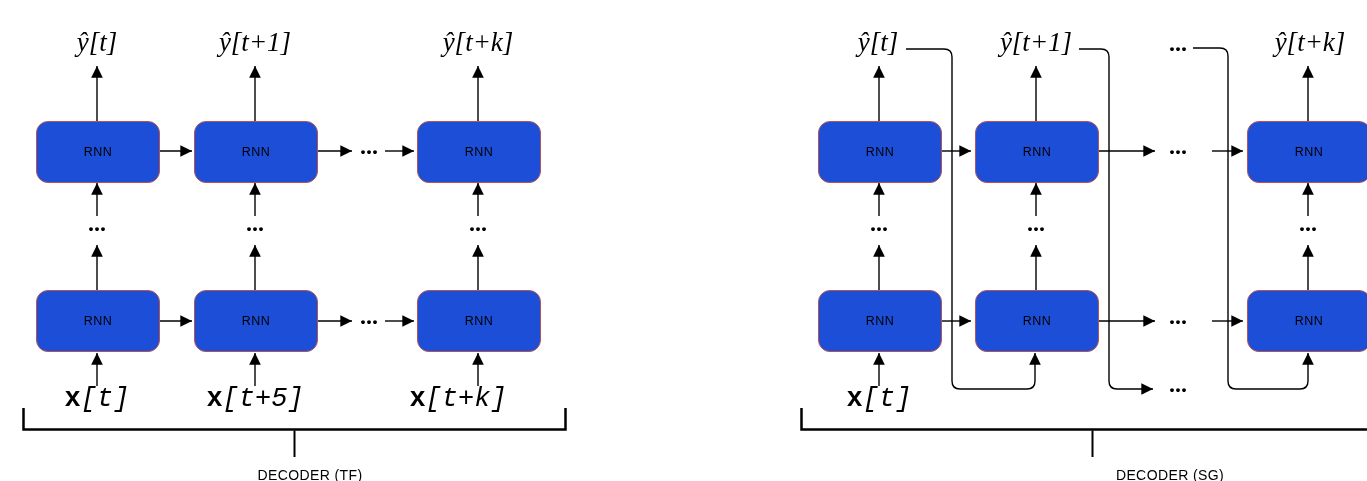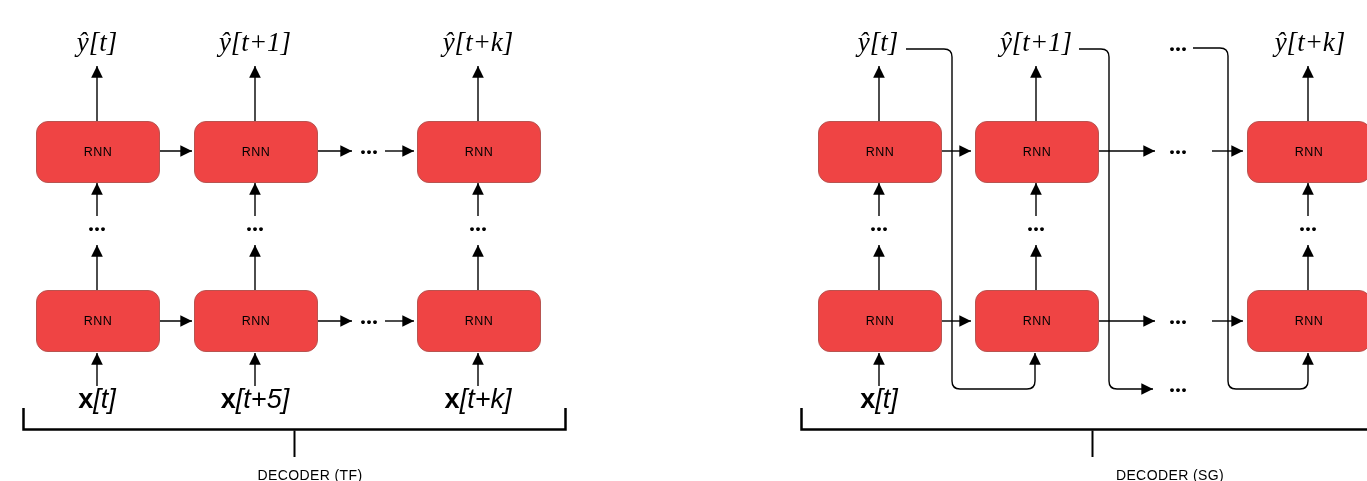--- a/index.html
+++ b/index.html
@@ -1,25 +1,25 @@
 <!DOCTYPE html>
 <html><head>
 <meta charset="utf-8">
 <style>
   html,body{margin:0;padding:0;background:#ffffff;}
   .canvas{position:relative;width:1367px;height:481px;background:#ffffff;overflow:hidden;
           font-family:"Liberation Sans",sans-serif;color:#000;margin-left:22px;}
   .wires{position:absolute;left:0;top:0;width:1367px;height:481px;}
-  .rnn{position:absolute;width:122px;height:60px;background:#ef4444;border:1.3px solid #B85450;
+  .rnn{position:absolute;width:122px;height:60px;background:#1d4ed8;border:1.3px solid #B85450;
        border-radius:12px;display:flex;align-items:center;justify-content:center;
        font-size:12.5px;letter-spacing:0.4px;color:#000;}
   .mathlabel{position:absolute;transform:translateX(-50%);white-space:nowrap;
              font-family:"Liberation Serif",serif;font-style:italic;font-size:27px;line-height:31px;}
   .inlabel{position:absolute;transform:translateX(-50%);white-space:nowrap;
-           font-family:Liberation Sans, sans-serif;font-size:27px;line-height:31px;}
+           font-family:Liberation Mono, monospace;font-size:27px;line-height:31px;}
   .inlabel .xb{font-weight:bold;font-style:normal;}
   .inlabel .xr{font-style:italic;}
   .dots{position:absolute;transform:translateX(-50%);white-space:nowrap;
         font-family:"Liberation Serif",serif;font-size:24px;line-height:24px;font-weight:bold;}
   .caption{position:absolute;transform:translateX(-50%);white-space:nowrap;
            font-size:14px;letter-spacing:0.4px;}
 </style>
 </head>
 <body>
 
@@ -116,21 +116,21 @@
     </div>
 
   <span class="dots" style="left:347px;top:134px">...</span>
   <span class="dots" style="left:347px;top:304px">...</span>
   <span class="dots" style="left:75px;top:211px">...</span>
   <span class="dots" style="left:233px;top:211px">...</span>
   <span class="dots" style="left:456px;top:211px">...</span>
 
   <div class="inlabel" style="left:75px;top:384px"><span class="xb">x</span><span class="xr">[t]</span></div>
   <div class="inlabel" style="left:233px;top:384px"><span class="xb">x</span><span class="xr">[t+5]</span></div>
-  <div class="inlabel" style="left:456px;top:384px"><span class="xb">x</span><span class="xr">[t+k]</span></div>
+  <div class="inlabel" style="left:436px;top:384px"><span class="xb">x</span><span class="xr">[t+k]</span></div>
 
   <div class="caption" style="left:288px;top:467px">DECODER (TF)</div>
 
   <div class="mathlabel" style="left:856px;top:27px">ŷ[t]</div>
   <div class="mathlabel" style="left:1014px;top:27px">ŷ[t+1]</div>
   <div class="mathlabel" style="left:1288px;top:27px">ŷ[t+k]</div>
   <span class="dots" style="left:1156px;top:31px">...</span>
 
   <div class="rnn" style="left:796px;top:121px">
       <span>RNN</span>

